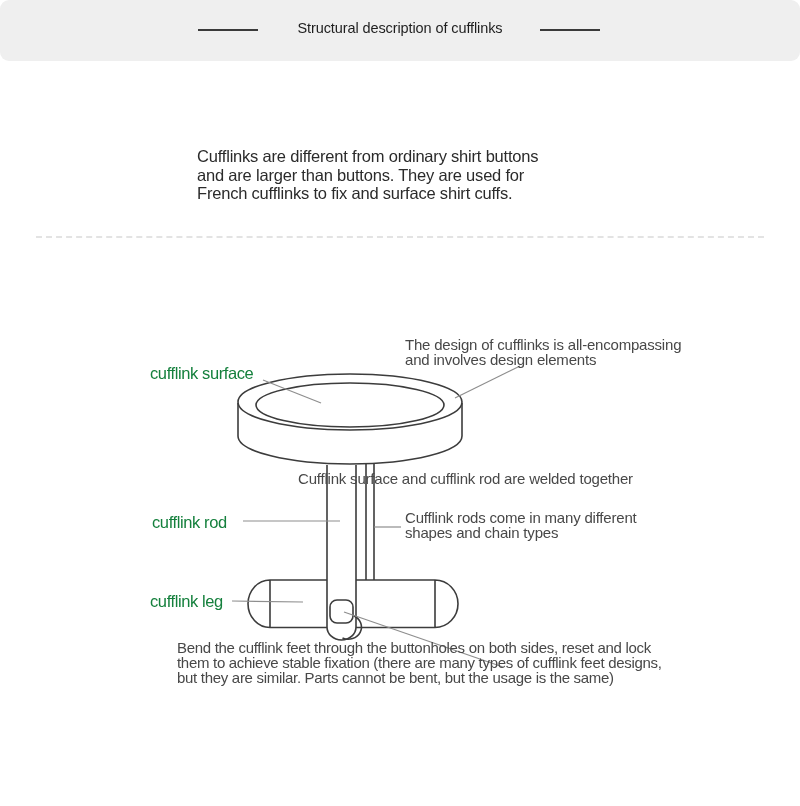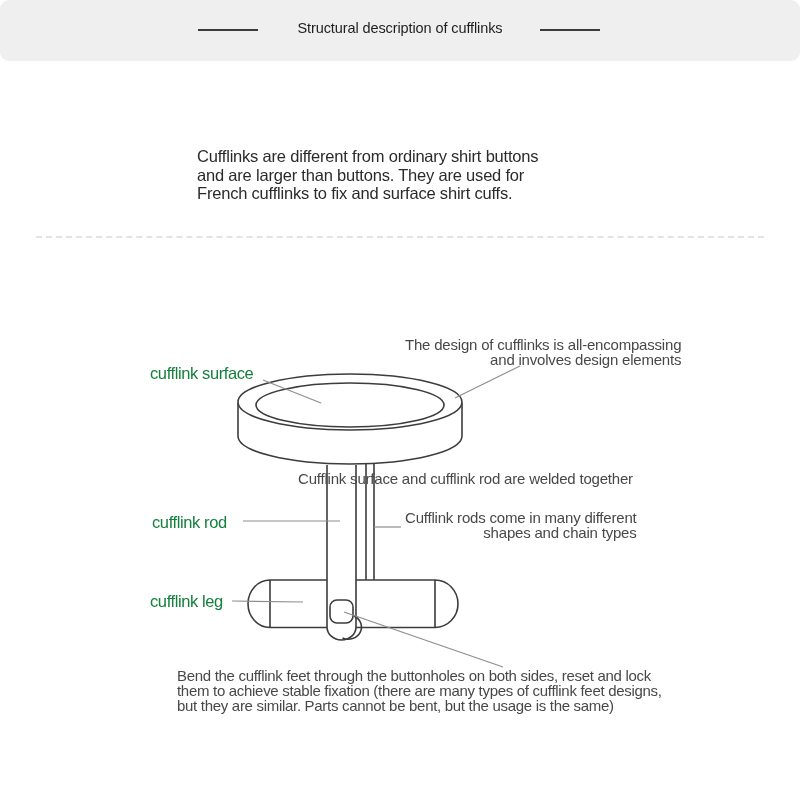--- a/index.html
+++ b/index.html
@@ -64,27 +64,27 @@
   .part-label.rod{left:152px;top:513px;}
   .part-label.leg{left:150px;top:592px;}
 
   
   .annotation{
     font-size:15px;line-height:14.5px;
     letter-spacing:-0.2px;
     color:var(--text-gray);
     white-space:nowrap;
   }
-  .annotation.design{left:405px;top:338px;text-align:right;}
+  .annotation.design{left:405px;top:338px;}
   .annotation.welded{left:298px;top:458px;margin-top:14px;}
-  .annotation.rodtypes{left:405px;top:511px;text-align:right;}
+  .annotation.rodtypes{left:405px;top:511px;}
 
   
   .footer-note{
-    left:177px;top:668px;
+    left:177px;top:640px;
     font-size:15px;line-height:15px;
     letter-spacing:-0.3px;
     color:var(--text-gray);
     white-space:nowrap;
   }
 </style>
 </head>
 <body>
 
 <div class="abs header">

